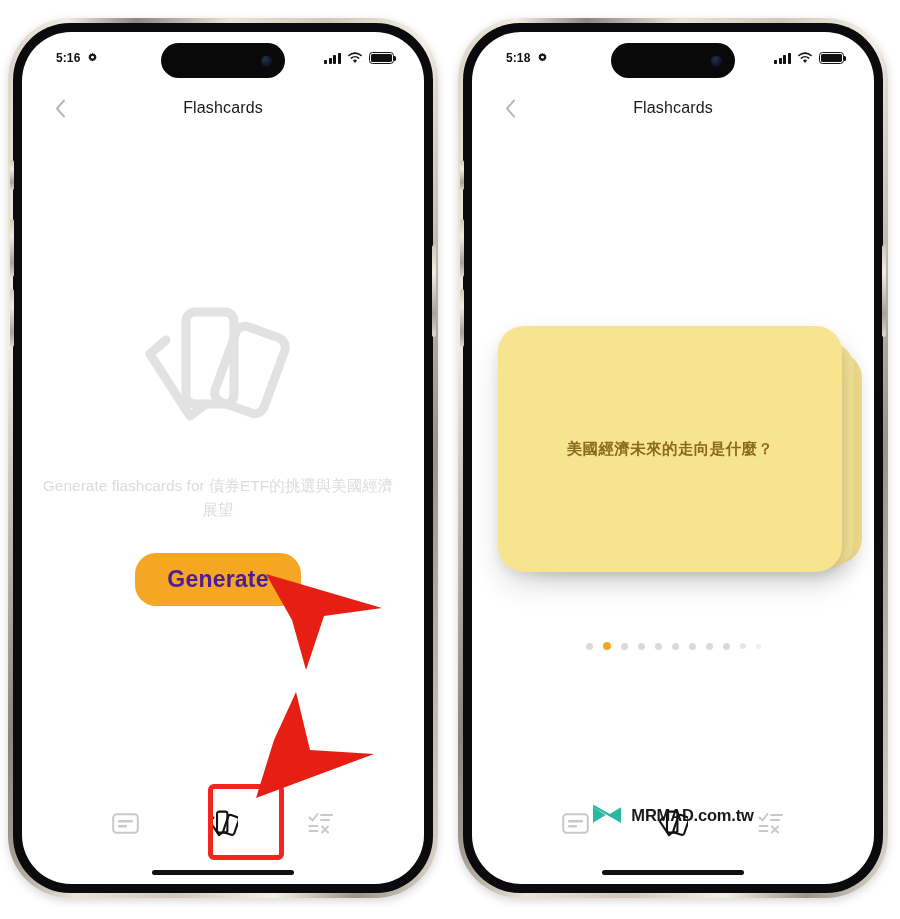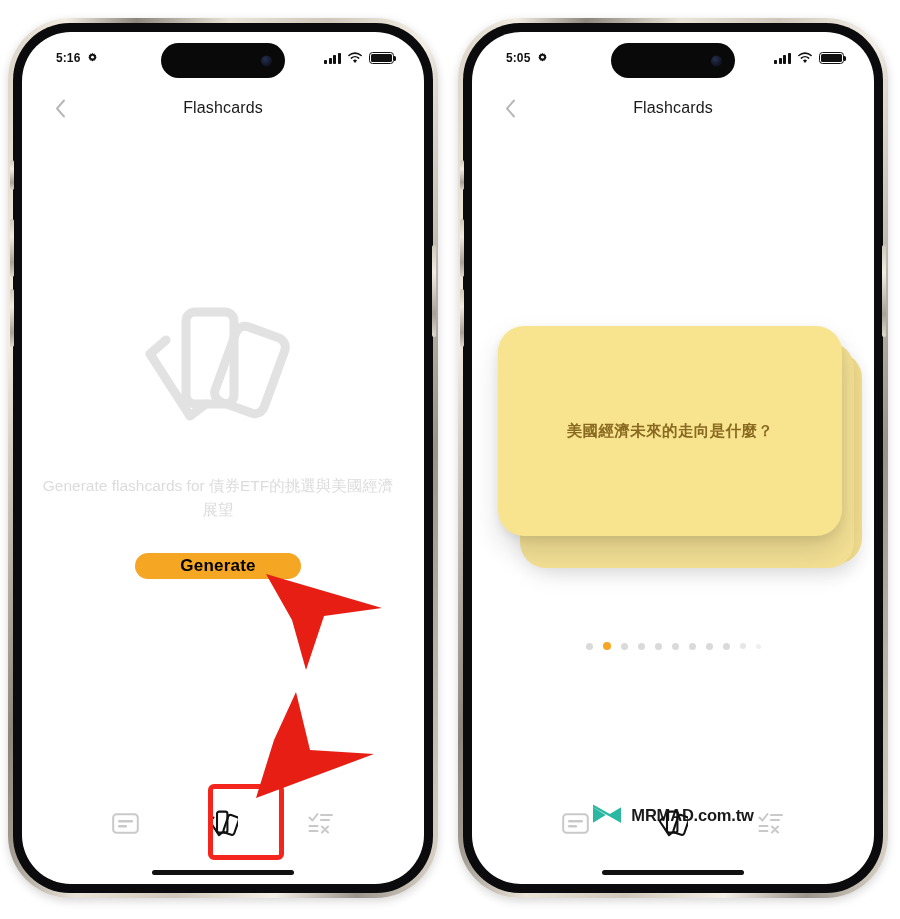--- a/index.html
+++ b/index.html
@@ -89,24 +89,24 @@
     position: absolute; left: 0; right: 10px; top: 272px;
     display: flex; flex-direction: column; align-items: center;
   }
   .cards-illus { width: 152px; height: 126px; }
   .empty-text {
     margin-top: 44px; width: 356px; text-align: center;
     font-size: 15.5px; line-height: 1.52; color: #dcdcdc;
   }
   .gen-btn {
     margin-top: 32px;
-    width: 166px; height: 26px; border-radius: 21px;
+    width: 166px; height: 53px; border-radius: 21px;
     background: #F5A623;
     border: none; cursor: pointer;
-    color: #000000; font-size: 17px; font-weight: 700;
+    color: #4c1d95; font-size: 23px; font-weight: 700;
     font-family: "Liberation Sans", sans-serif;
     display: flex; align-items: center; justify-content: center;
     letter-spacing: .2px;
   }
 
   
   .card-stack { position: absolute; left: 0; right: 0; top: 294px; height: 260px; }
   .fc {
     position: absolute; border-radius: 26px;
   }
@@ -115,21 +115,21 @@
     background: #F2DE8E;
     filter: blur(.3px);
     box-shadow: 0 8px 18px rgba(0,0,0,.07);
   }
   .fc-back1 {
     left: 48px; top: 16px; width: 334px; height: 226px;
     background: #F3E094;
     box-shadow: 0 9px 20px rgba(0,0,0,.08);
   }
   .fc-front {
-    left: 26px; top: 0px; width: 344px; height: 210px;
+    left: 26px; top: 0px; width: 344px; height: 246px;
     background: #F8E48E;
     box-shadow: 0 14px 28px rgba(0,0,0,.13), 0 4px 10px rgba(0,0,0,.07);
     display: flex; align-items: center; justify-content: center;
     padding: 0 30px;
   }
   .fc-text {
     font-size: 15.5px; font-weight: 700; color: #8a6a21;
     text-align: center; line-height: 1.6; letter-spacing: .4px;
   }
   .dots { position: absolute; left: 0; right: 0; top: 610px; display: flex; justify-content: center; gap: 10px; align-items: center; }
@@ -276,21 +276,21 @@
       <span class="btn-hw btn-volup"></span>
       <span class="btn-hw btn-voldn"></span>
       <span class="btn-hw btn-power"></span>
 
       <div class="screen">
 
         <div class="island"></div>
 
         <div class="statusbar">
           <div class="sb-left">
-            <span class="sb-time">5:05</span>
+            <span class="sb-time">5:18</span>
             <svg class="gear-ic" viewBox="0 0 24 24">
               <path fill="#111" d="M12 1.6l1.5 1.9 2.3-.8.6 2.4 2.4.6-.8 2.3 1.9 1.5-1.9 1.5.8 2.3-2.4.6-.6 2.4-2.3-.8L12 17.4l-1.5-1.9-2.3.8-.6-2.4-2.4-.6.8-2.3L4.1 9.5 6 8l-.8-2.3 2.4-.6.6-2.4 2.3.8z"></path>
               <circle cx="12" cy="9.5" r="2.6" fill="#fff"></circle>
             </svg>
           </div>
           <div class="sb-right">
             <span class="sig">
                 <i></i>
                 <i></i>
                 <i></i>

